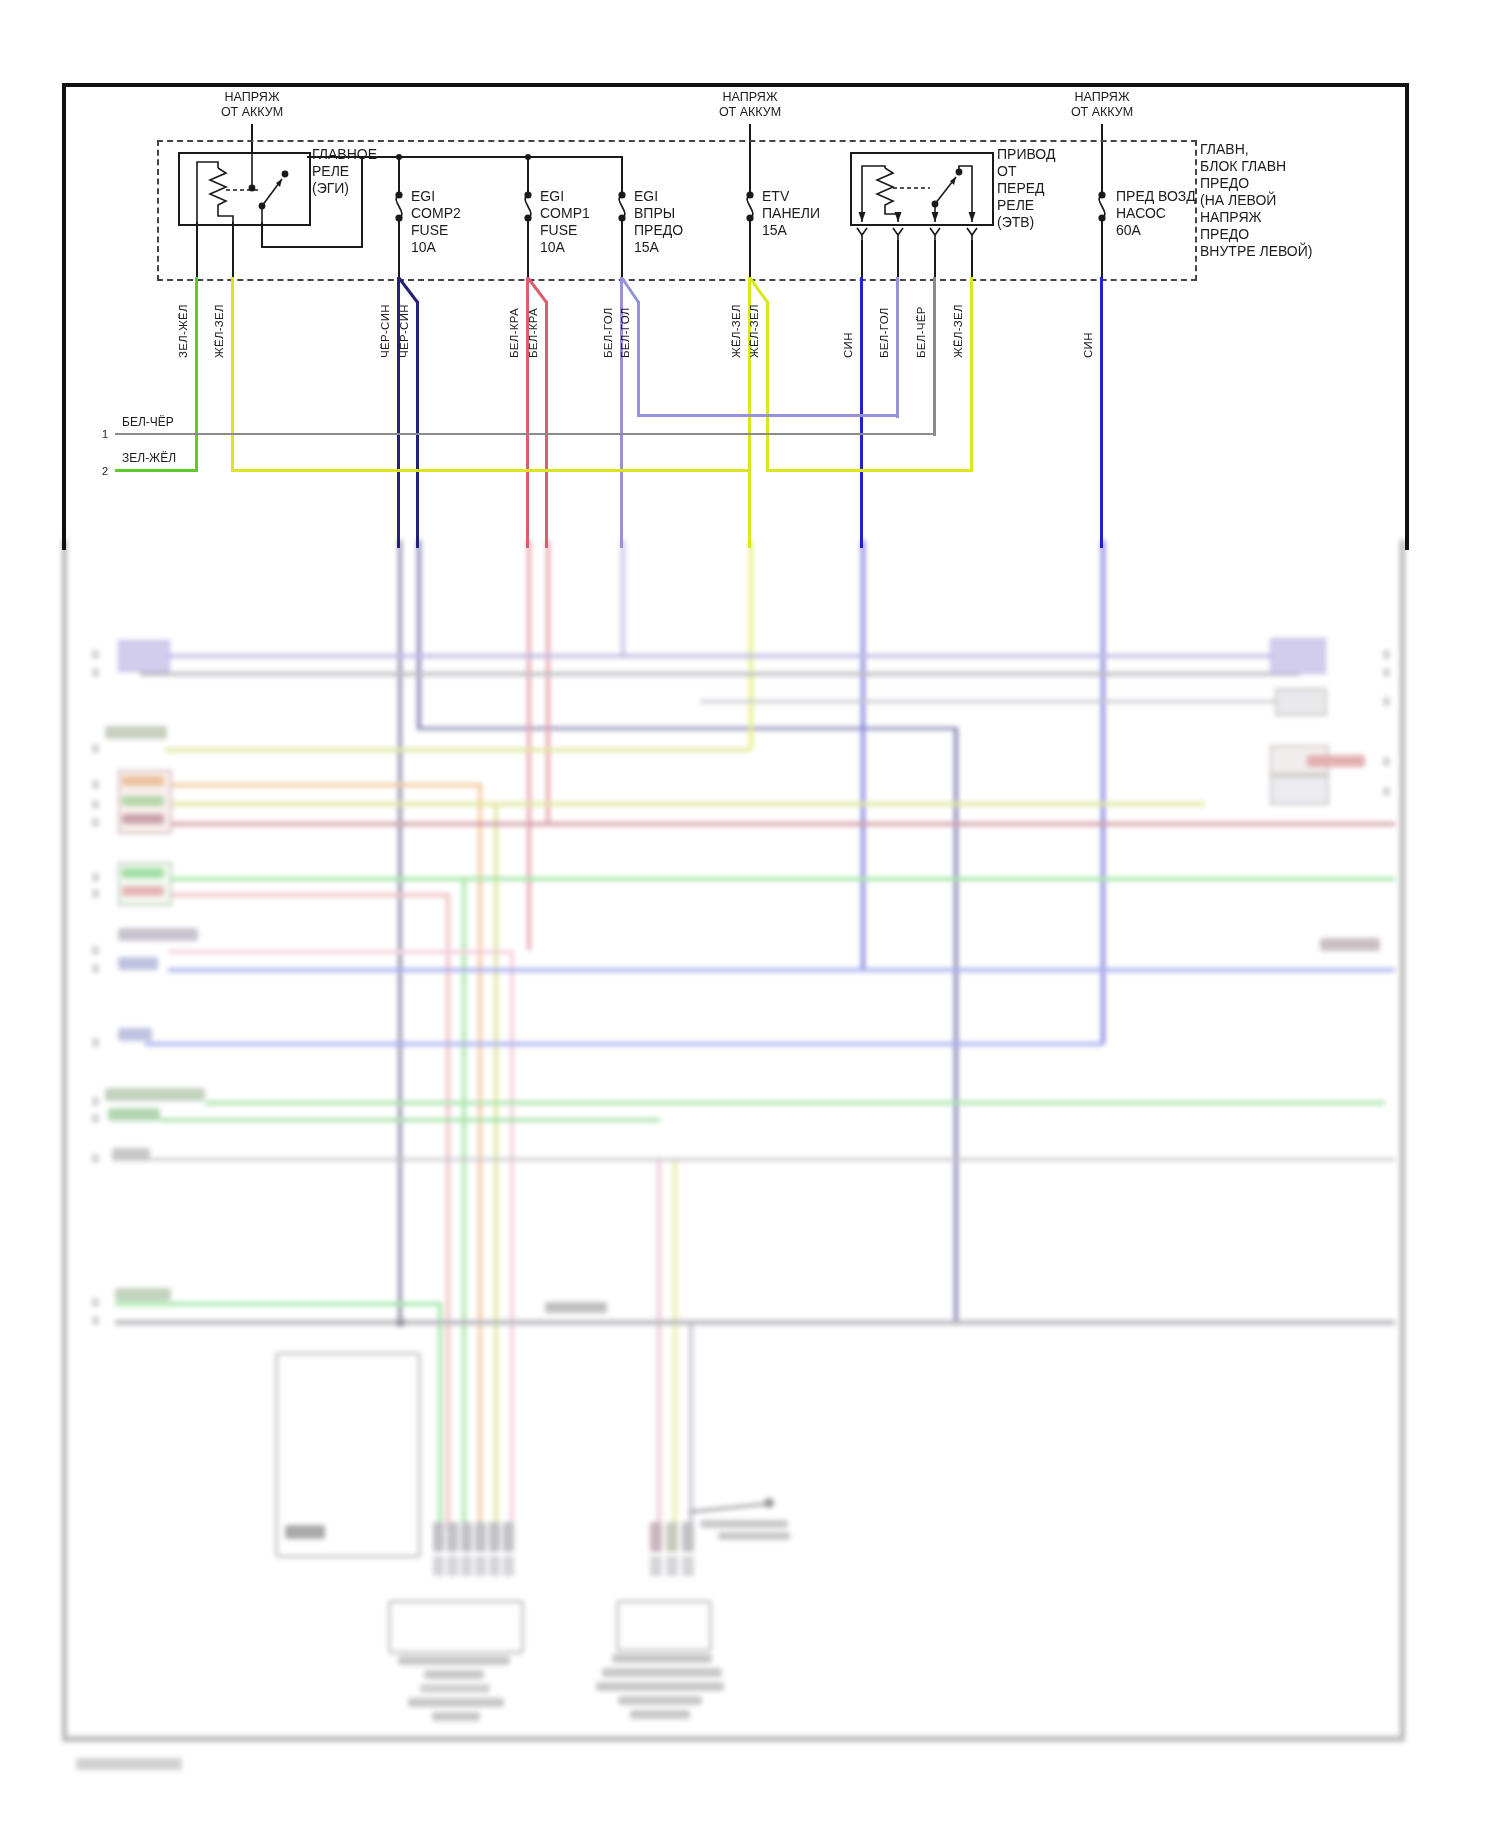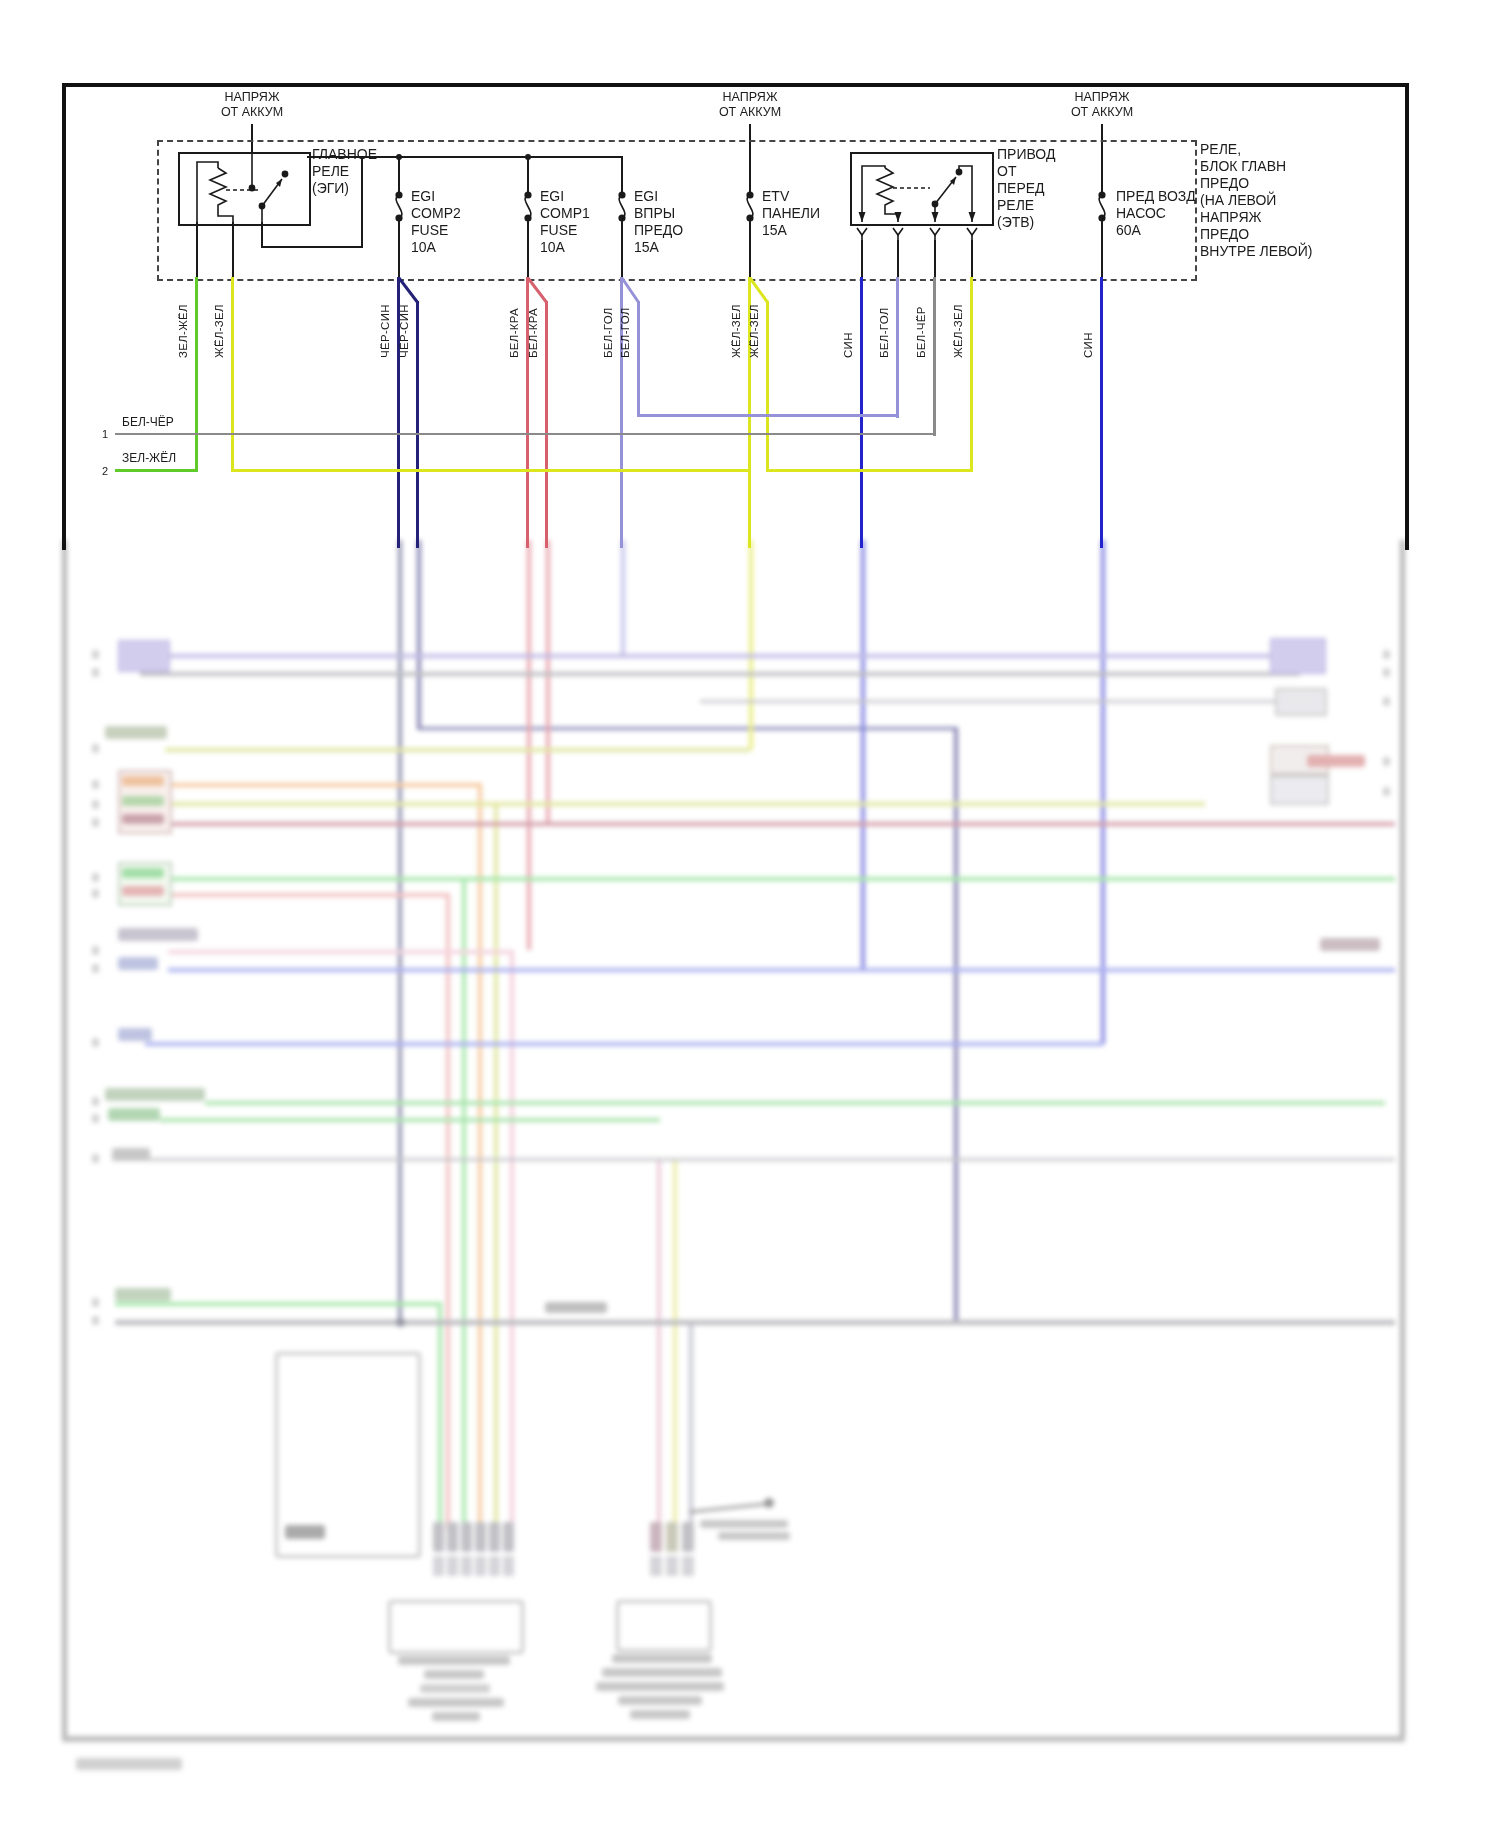--- a/index.html
+++ b/index.html
@@ -318,21 +318,21 @@
         <div>РЕЛЕ</div>
         <div>(ЭТВ)</div>
     </div>
 
     <div class="vb" style="left:861px;top:240px;height:38px;"></div>
     <div class="vb" style="left:897px;top:240px;height:38px;"></div>
     <div class="vb" style="left:934px;top:240px;height:38px;"></div>
     <div class="vb" style="left:971px;top:240px;height:38px;"></div>
 
     <div class="txt" style="left:1200px;top:141px;">
-      <div>РЕЛЕ,</div>
+      <div>ГЛАВН,</div>
         <div>БЛОК ГЛАВН</div>
         <div>ПРЕДО</div>
         <div>(НА ЛЕВОЙ</div>
         <div>НАПРЯЖ</div>
         <div>ПРЕДО</div>
         <div>ВНУТРЕ ЛЕВОЙ)</div>
     </div>
 
     <div class="vb" style="left:196px;top:222px;height:56px;"></div>
     <div class="vb" style="left:232px;top:222px;height:56px;"></div>

